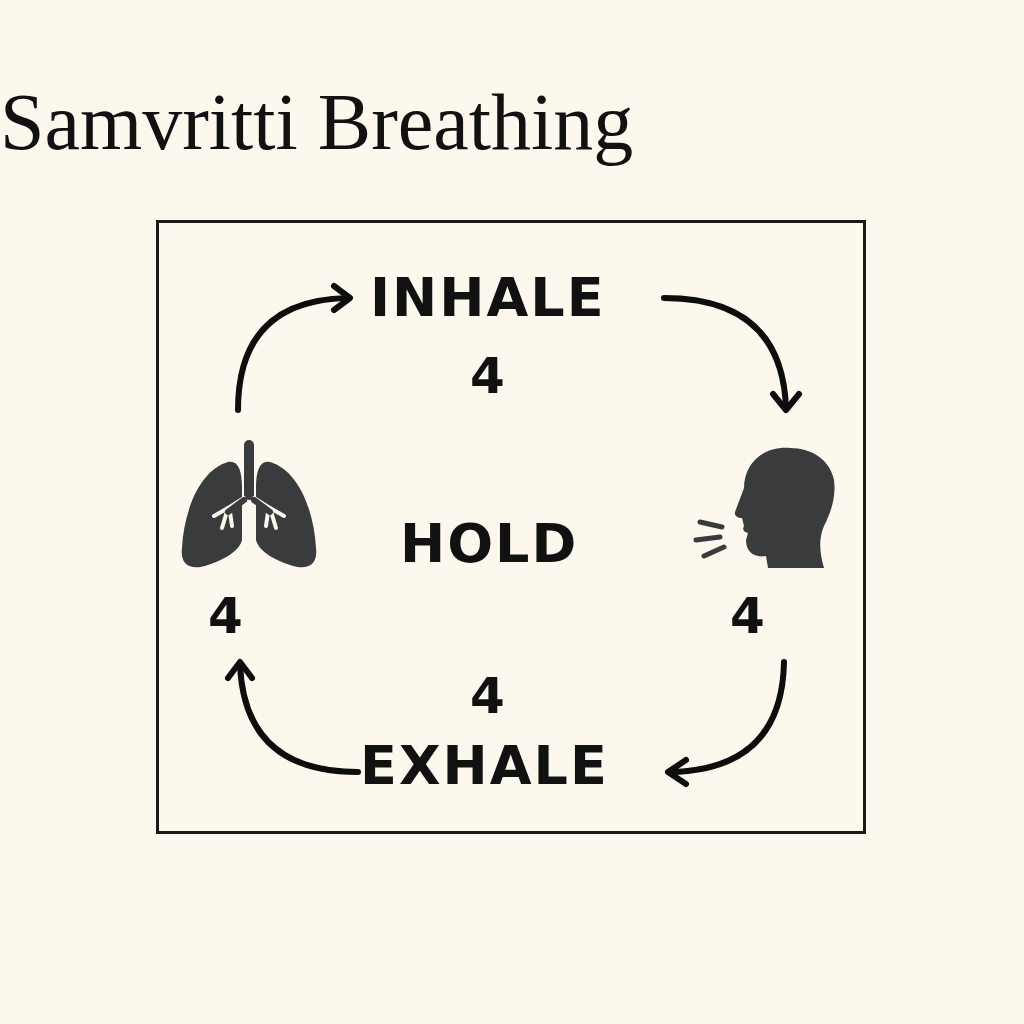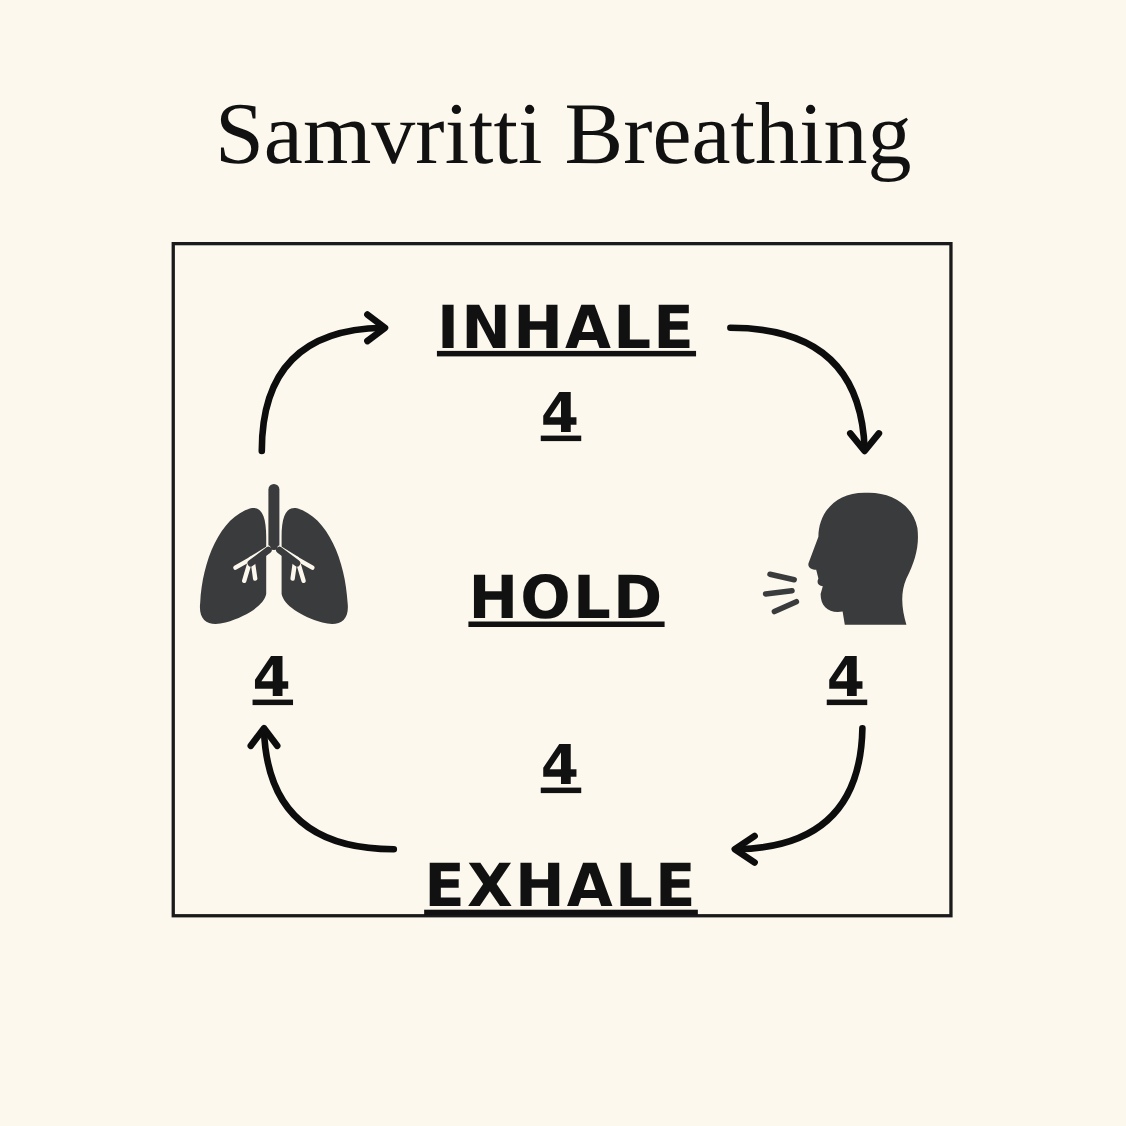--- a/index.html
+++ b/index.html
@@ -6,55 +6,53 @@
   body {
     width: 1024px; height: 1024px;
     background: #fcf8ee;
     position: relative;
     overflow: hidden;
     font-family: "DejaVu Sans", sans-serif;
     color: #111;
   }
   .title {
     position: absolute; left: 0; top: 72px; width: 1024px;
-    text-align: center;
     font-family: "Liberation Serif", "DejaVu Serif", serif;
     font-size: 80px; line-height: 100px;
     color: #111;
   }
   .frame {
     position: absolute; left: 156px; top: 220px;
     width: 710px; height: 614px;
     border: 3px solid #1a1a1a;
     box-sizing: border-box;
   }
   .lbl {
-    position: absolute; font-weight: bold; text-align: center;
+    position: absolute; font-weight: bold; 
     font-family: "DejaVu Sans", sans-serif; color: #111;
     letter-spacing: 2px;
-    text-decoration: underline;
   }
   .word { font-size: 54px; line-height: 60px; }
   .num { font-size: 50px; line-height: 56px; }
   svg.overlay { position: absolute; left: 0; top: 0; }
 </style>
 </head>
 <body>
 
 <div class="title">Samvritti Breathing</div>
 
 <div class="frame"></div>
 
 <div class="lbl word" style="left:370px; top:268px; width:290px;">INHALE</div>
 <div class="lbl num" style="left:470px; top:348px; width:80px;">4</div>
 
 <div class="lbl word" style="left:400px; top:514px; width:230px;">HOLD</div>
 
 <div class="lbl num" style="left:470px; top:668px; width:80px;">4</div>
-<div class="lbl word" style="left:360px; top:776px; width:300px;">EXHALE</div>
+<div class="lbl word" style="left:360px; top:736px; width:300px;">EXHALE</div>
 
 <div class="lbl num" style="left:208px; top:588px; width:80px;">4</div>
 <div class="lbl num" style="left:730px; top:588px; width:80px;">4</div>
 
 <svg class="overlay" width="1024" height="1024" viewBox="0 0 1024 1024">
   <g fill="none" stroke="#0d0d0d" stroke-width="6" stroke-linecap="round" stroke-linejoin="round">
 
     <g>
       <path d="M238 410 Q238 300 348 298"></path>
       <path d="M334 286 L350 298 L334 310"></path>

